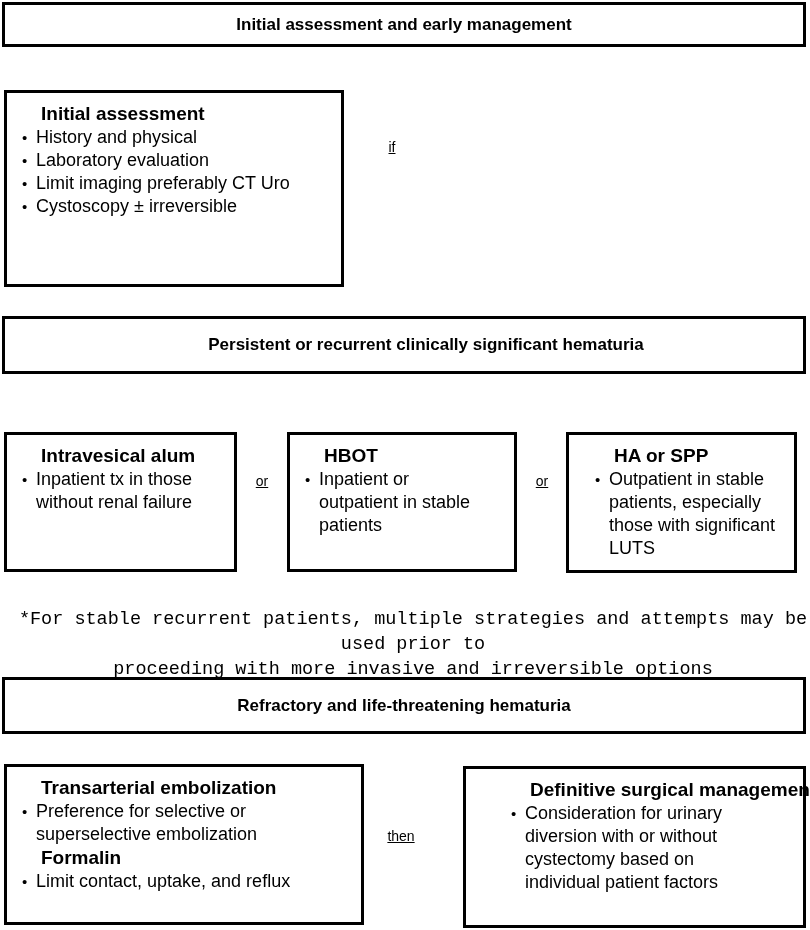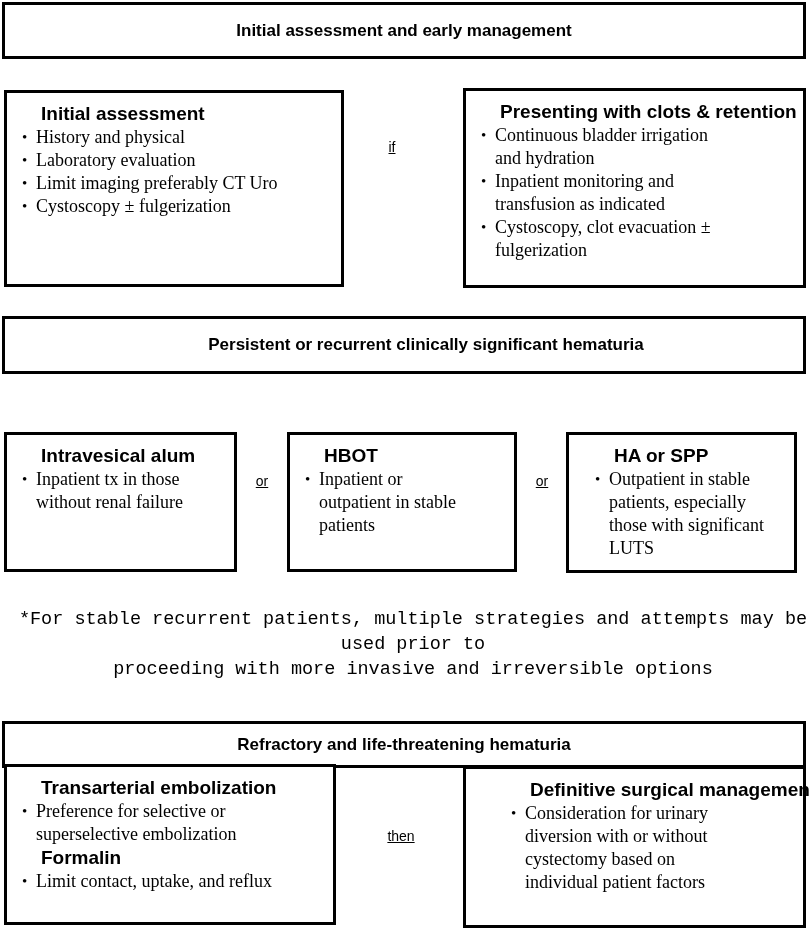--- a/index.html
+++ b/index.html
@@ -32,21 +32,21 @@
     font-size: 18px;
     line-height: 23px;
   }
   .box-title {
     font-weight: bold;
     font-size: 19px;
     line-height: 24px;
     white-space: nowrap;
     margin-left: 20px;
   }
-  .box ul { list-style: none; font-family: Liberation Serif, serif; }
+  .box ul { list-style: none; }
   .box li {
     position: relative;
     padding-left: 15px;
     white-space: pre-line;
   }
   .box li::before {
     content: "\2022";
     position: absolute;
     left: 1px; top: 0;
     font-size: 15px;
@@ -65,47 +65,36 @@
     line-height: 25px;
     white-space: pre-line;
     font-family: Liberation Mono, monospace;
   }
 </style>
 </head>
 <body>
 
 <div class="stage">
 
-  <div class="banner" style="top:2px;height:57px;">
+  <div class="banner" style="top:2px;height:45px;">
     <span>Initial assessment and early management</span>
   </div>
 
   <div class="box" style="left:4px;top:90px;width:340px;height:197px;">
     <div class="box-title">Initial assessment</div>
     <ul>
       <li>History and physical</li>
       <li>Laboratory evaluation</li>
       <li>Limit imaging preferably CT Uro</li>
-      <li>Cystoscopy ± fulgerization</li>
+      <li>Cystoscopy ± irreversible</li>
     </ul>
   </div>
 
   <div class="connector" style="left:368px;top:139px;width:48px;">if</div>
 
-  <div class="box" style="left:463px;top:88px;width:343px;height:200px;">
-    <div class="box-title">Presenting with clots &amp; retention</div>
-    <ul>
-      <li>Continuous bladder irrigation
-and hydration</li>
-      <li>Inpatient monitoring and
-transfusion as indicated</li>
-      <li>Cystoscopy, clot evacuation ±
-fulgerization</li>
-    </ul>
-  </div>
 
   <div class="banner" style="top:316px;height:58px;padding-left:44px;">
     <span>Persistent or recurrent clinically significant hematuria</span>
   </div>
 
   <div class="box" style="left:4px;top:432px;width:233px;height:140px;">
     <div class="box-title">Intravesical alum</div>
     <ul>
       <li>Inpatient tx in those
 without renal failure</li>
@@ -131,25 +120,25 @@
       <li>Outpatient in stable
 patients, especially
 those with significant
 LUTS</li>
     </ul>
   </div>
 
   <div class="footnote" style="top:607px;">*For stable recurrent patients, multiple strategies and attempts may be used prior to
 proceeding with more invasive and irreversible options</div>
 
-  <div class="banner" style="top:677px;height:47px;margin-top:44px;">
+  <div class="banner" style="top:677px;height:57px;">
     <span>Refractory and life-threatening hematuria</span>
   </div>
 
-  <div class="box" style="left:4px;top:764px;width:332px;height:161px;">
+  <div class="box" style="left:4px;top:764px;width:360px;height:161px;">
     <div class="box-title">Transarterial embolization</div>
     <ul>
       <li>Preference for selective or
 superselective embolization</li>
     </ul>
     <div class="box-title">Formalin</div>
     <ul>
       <li>Limit contact, uptake, and reflux</li>
     </ul>
   </div>

